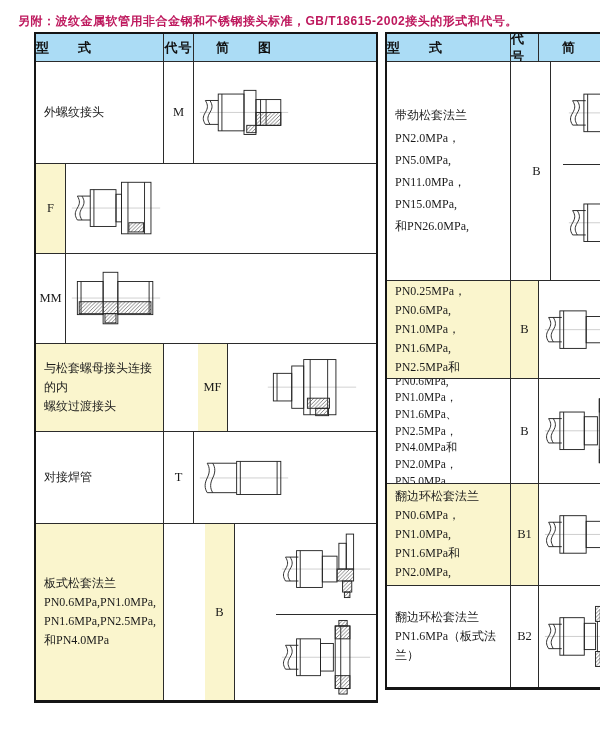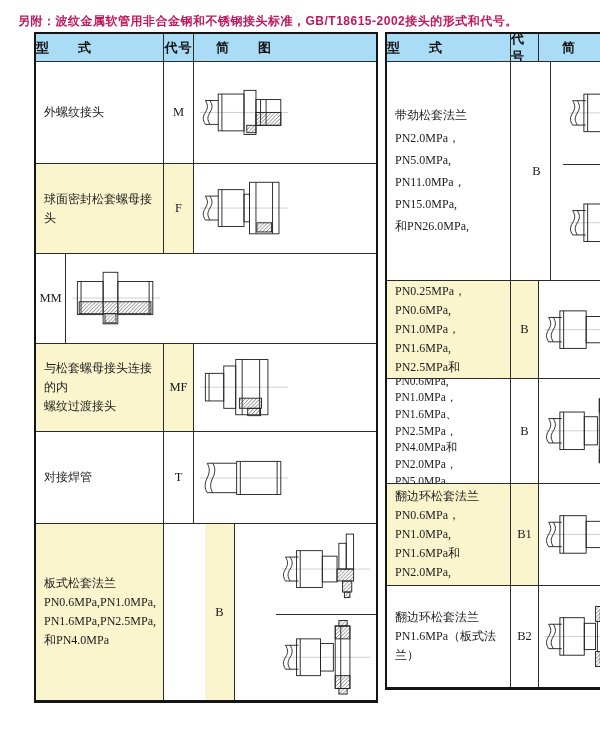--- a/index.html
+++ b/index.html
@@ -107,23 +107,20 @@
                   <line x1="68" y1="26" x2="68" y2="54"></line>
                   <line x1="74" y1="26" x2="74" y2="54"></line>
                   <rect x="63" y="40" width="27" height="14" fill="url(#hp)"></rect>
                   <rect x="53" y="54" width="10" height="8" fill="url(#hp)"></rect>
                 </g>
               </svg>
             </div>
           </div>
         </div>
         <div class="row" style="height: 90px;">
-          <div class="cell cell-type yellow">
-            <div class="type-text">球面密封松套螺母接头</div>
-          </div>
           <div class="cell cell-code yellow">
             <span class="code-text">F</span>
           </div>
           <div class="cell cell-diag lastcol">
             <div class="diag">
               <svg viewBox="0 0 100 80" preserveAspectRatio="xMidYMid meet">
                 <defs>
                   <pattern id="hp" width="4" height="4" patternUnits="userSpaceOnUse">
                     <path d="M0 4 L4 0" stroke="#555" stroke-width="0.8"></path>
                   </pattern>
@@ -165,21 +162,21 @@
                   <rect x="36" y="12" width="16" height="56"></rect>
                   <rect x="52" y="22" width="38" height="36"></rect>
                   <line x1="86" y1="22" x2="86" y2="58"></line>
                   <rect x="10" y="44" width="78" height="13" fill="url(#hp)"></rect>
                   <rect x="38" y="57" width="12" height="10" fill="url(#hp)"></rect>
                 </g>
               </svg>
             </div>
           </div>
         </div>
-        <div class="row" style="height: 88px;">
+        <div class="row" style="height: 88px; gap: 34px;">
           <div class="cell cell-type yellow">
             <div class="type-text">与松套螺母接头连接的内
 螺纹过渡接头</div>
           </div>
           <div class="cell cell-code yellow">
             <span class="code-text">MF</span>
           </div>
           <div class="cell cell-diag lastcol">
             <div class="diag">
               <svg viewBox="0 0 100 80" preserveAspectRatio="xMidYMid meet">

